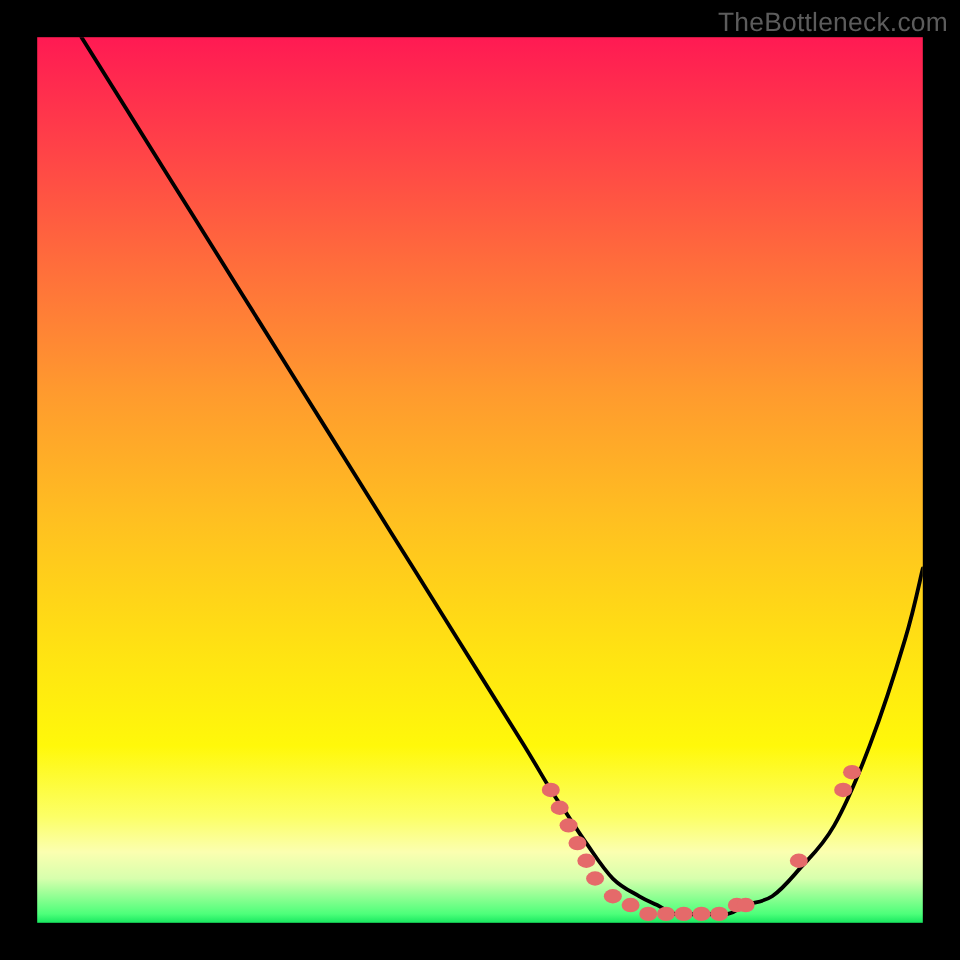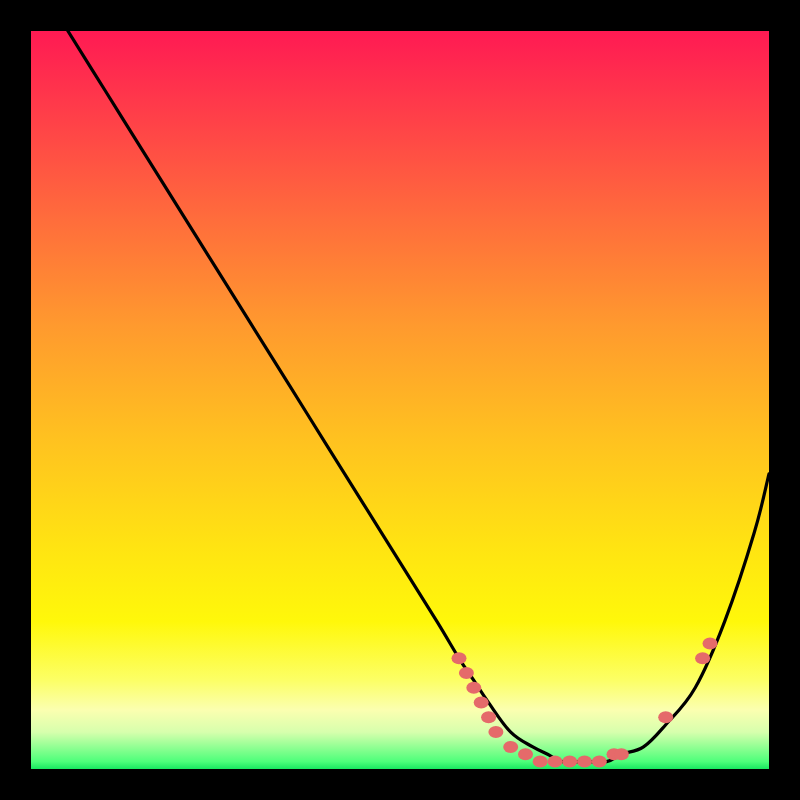--- a/index.html
+++ b/index.html
@@ -56,20 +56,21 @@
     left: 0;
     top: 0;
     width: 738px;
     height: 738px;
   }
 </style>
 </head>
 <body>
 
 <div class="frame">
+  <div class="watermark">TheBottleneck.com</div>
   <div class="plot">
     <svg class="curve" viewBox="0 0 738 738">
       <g>
         <path id="curve-path" fill="none" stroke-width="3.2" stroke-linejoin="round" stroke-linecap="round" d="M 36.9 0.0 C 43.5 10.6, 60.5 37.8, 73.8 59.0 C 87.1 80.3, 97.4 96.8, 110.7 118.1 C 124.0 139.3, 134.3 155.9, 147.6 177.1 C 160.9 198.4, 171.2 214.9, 184.5 236.2 C 197.8 257.4, 208.1 273.9, 221.4 295.2 C 234.7 316.5, 245.0 333.0, 258.3 354.2 C 271.6 375.5, 281.9 392.0, 295.2 413.3 C 308.5 434.5, 318.8 451.1, 332.1 472.3 C 345.4 493.6, 355.7 510.1, 369.0 531.4 C 382.3 552.6, 395.3 573.1, 405.9 590.4 C 416.5 607.7, 421.4 616.7, 428.0 627.3 C 434.7 637.9, 437.5 641.5, 442.8 649.4 C 448.1 657.4, 450.9 662.3, 457.6 671.6 C 464.2 680.9, 471.7 693.1, 479.7 701.1 C 487.7 709.1, 495.2 711.9, 501.8 715.9 C 508.5 719.8, 511.3 720.6, 516.6 723.2 C 521.9 725.9, 524.7 729.3, 531.4 730.6 C 538.0 731.9, 545.5 730.6, 553.5 730.6 C 561.5 730.6, 569.0 731.9, 575.6 730.6 C 582.3 729.3, 583.8 725.9, 590.4 723.2 C 597.0 720.6, 604.6 721.2, 612.5 715.9 C 620.5 710.5, 625.4 704.3, 634.7 693.7 C 644.0 683.1, 653.6 675.4, 664.2 656.8 C 674.8 638.2, 683.1 618.3, 693.7 590.4 C 704.3 562.5, 715.3 528.4, 723.2 501.8 C 731.2 475.3, 735.3 453.4, 738.0 442.8" stroke="#000000"></path>
       </g>
       <g id="markers">
           <ellipse cx="428.0" cy="627.3" rx="7.5" ry="6" fill="#e56a6a"></ellipse>
           <ellipse cx="435.4" cy="642.1" rx="7.5" ry="6" fill="#e56a6a"></ellipse>
           <ellipse cx="442.8" cy="656.8" rx="7.5" ry="6" fill="#e56a6a"></ellipse>
           <ellipse cx="450.2" cy="671.6" rx="7.5" ry="6" fill="#e56a6a"></ellipse>

